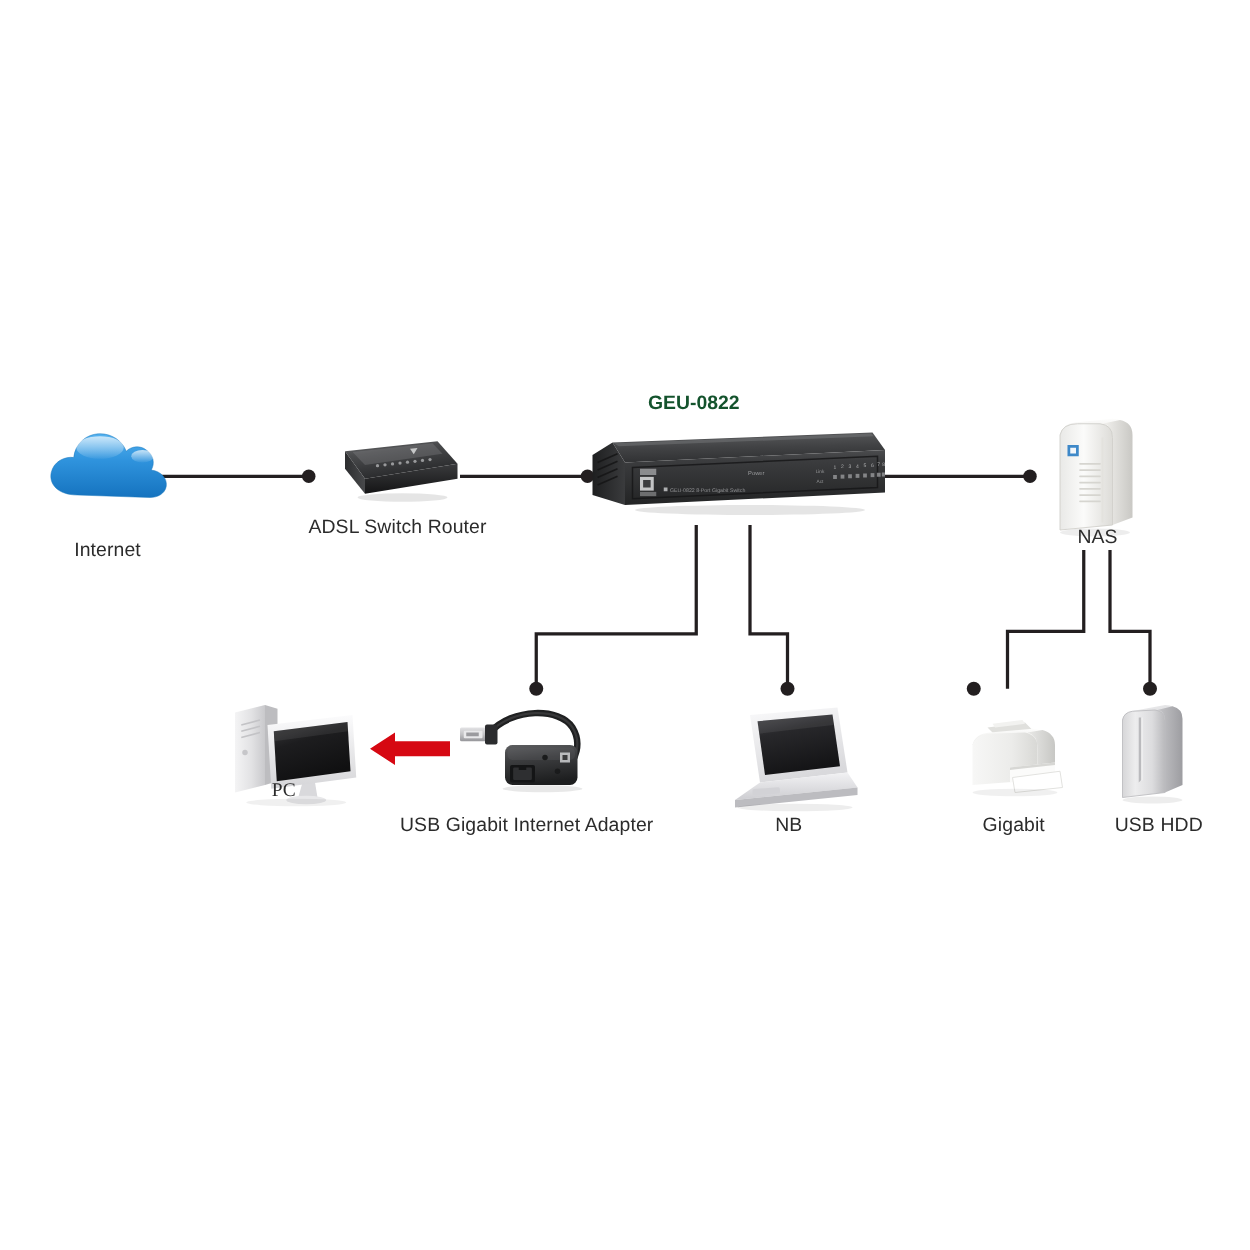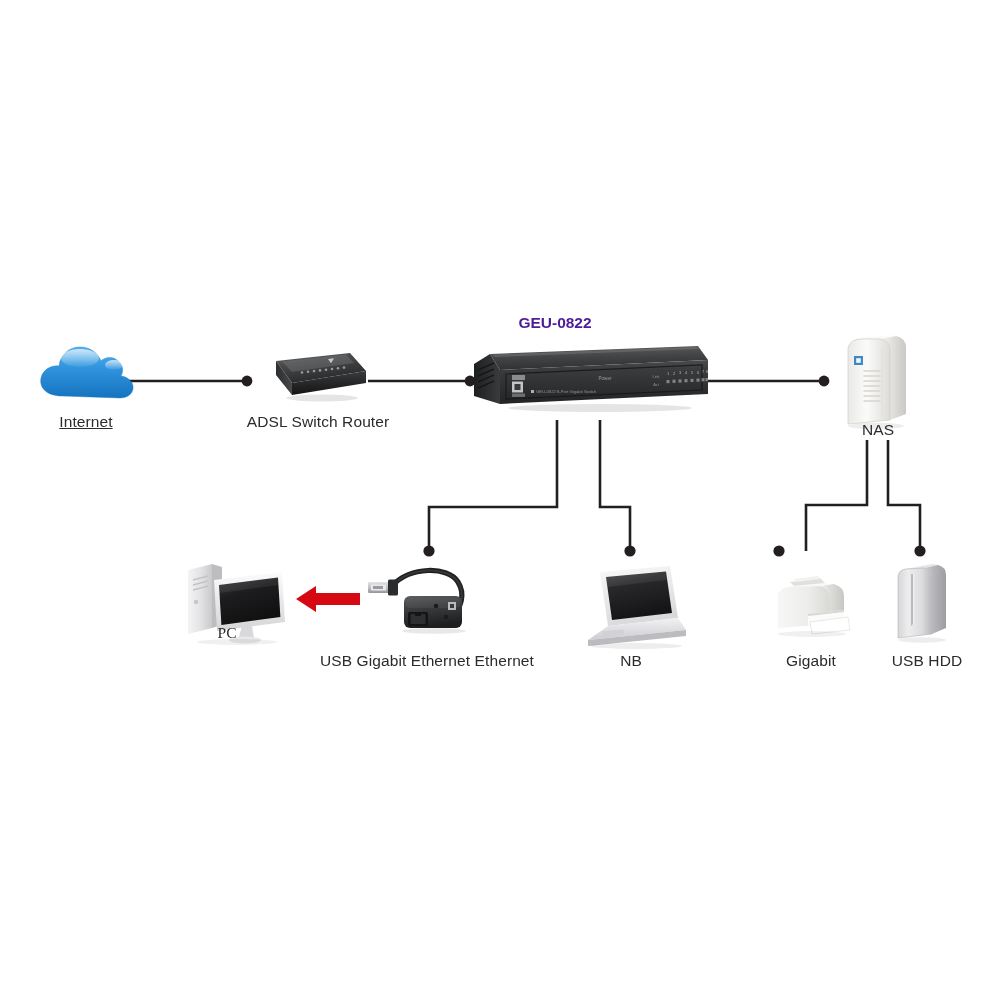--- a/index.html
+++ b/index.html
@@ -29,21 +29,21 @@
     font-size: 15.5px;
     color: #2b2b2b;
     letter-spacing: 0.1px;
     white-space: nowrap;
     font-family: "Liberation Sans", sans-serif;
   }
   .title-label {
     position: absolute;
     font-size: 15.5px;
     font-weight: bold;
-    color: #4c1d95;
+    color: #14532d;
     white-space: nowrap;
     text-align: center;
     font-family: "Liberation Sans", sans-serif;
   }
   #wires {
     position: absolute;
     left: 0;
     top: 0;
     width: 1000px;
     height: 1000px;
@@ -104,21 +104,21 @@
                  C54 11 62 17 65 25 C69 21 76 20 81 24 C87 28 88 35 85 40
                  C93 41 98 47 97 53 C96 59 90 62 84 62 Z" fill="url(#cloudGrad)"></path>
         <path d="M26 60 C10 60 3 51 5 42 C7 33 16 29 23 30 C24 19 33 11 44 11
                  C54 11 62 17 65 25 C69 21 76 20 81 24 C87 28 88 35 85 40
                  C93 41 98 47 97 53 C96 59 90 62 84 62 Z" fill="none" stroke="#1877bd" stroke-width="0.8" opacity="0.5"></path>
         <ellipse cx="44" cy="22" rx="19" ry="9" fill="url(#cloudHi)"></ellipse>
         <ellipse cx="78" cy="29" rx="9" ry="5" fill="url(#cloudHi)"></ellipse>
       </g>
     </svg>
   </div>
-  <div class="label" style="left:26px; top:413px; width:120px;text-decoration:underline;">Internet</div>
+  <div class="label" style="left:26px; top:432px; width:120px;">Internet</div>
 
   <div class="node" style="left:258px; top:345px;">
     <svg class="devsvg" width="112" height="64" viewBox="0 0 112 64">
       <defs>
         <linearGradient id="rtrTop" x1="0" y1="0" x2="0.4" y2="1">
           <stop offset="0%" stop-color="#6d6e70"></stop>
           <stop offset="35%" stop-color="#4a4b4d"></stop>
           <stop offset="100%" stop-color="#27282a"></stop>
         </linearGradient>
         <linearGradient id="rtrFront" x1="0" y1="0" x2="0" y2="1">
@@ -359,21 +359,21 @@
 
       <circle cx="74" cy="44" r="2.2" fill="#1a1b1c"></circle>
       <circle cx="84" cy="55" r="2.2" fill="#1a1b1c"></circle>
 
       <rect x="86" y="40" width="8" height="8" fill="#cfd0d2" opacity="0.85"></rect>
       <rect x="88" y="42" width="4" height="4" fill="#3a3b3d"></rect>
 
       <ellipse cx="72" cy="69" rx="32" ry="2.8" fill="#000" opacity="0.09"></ellipse>
     </svg>
   </div>
-  <div class="label" style="left:320px; top:652px; width:202px;">USB Gigabit Ethernet Ethernet</div>
+  <div class="label" style="left:320px; top:652px; width:202px;">USB Gigabit Internet Adapter</div>
 
   <div class="node" style="left:566px; top:560px;">
     <svg class="devsvg" width="128" height="90" viewBox="0 0 128 90">
       <defs>
         <linearGradient id="lidG" x1="0" y1="0" x2="0.3" y2="1">
           <stop offset="0%" stop-color="#fafafb"></stop>
           <stop offset="100%" stop-color="#d9d9dc"></stop>
         </linearGradient>
         <linearGradient id="lapScr" x1="0" y1="0" x2="0.3" y2="1">
           <stop offset="0%" stop-color="#46464a"></stop>

